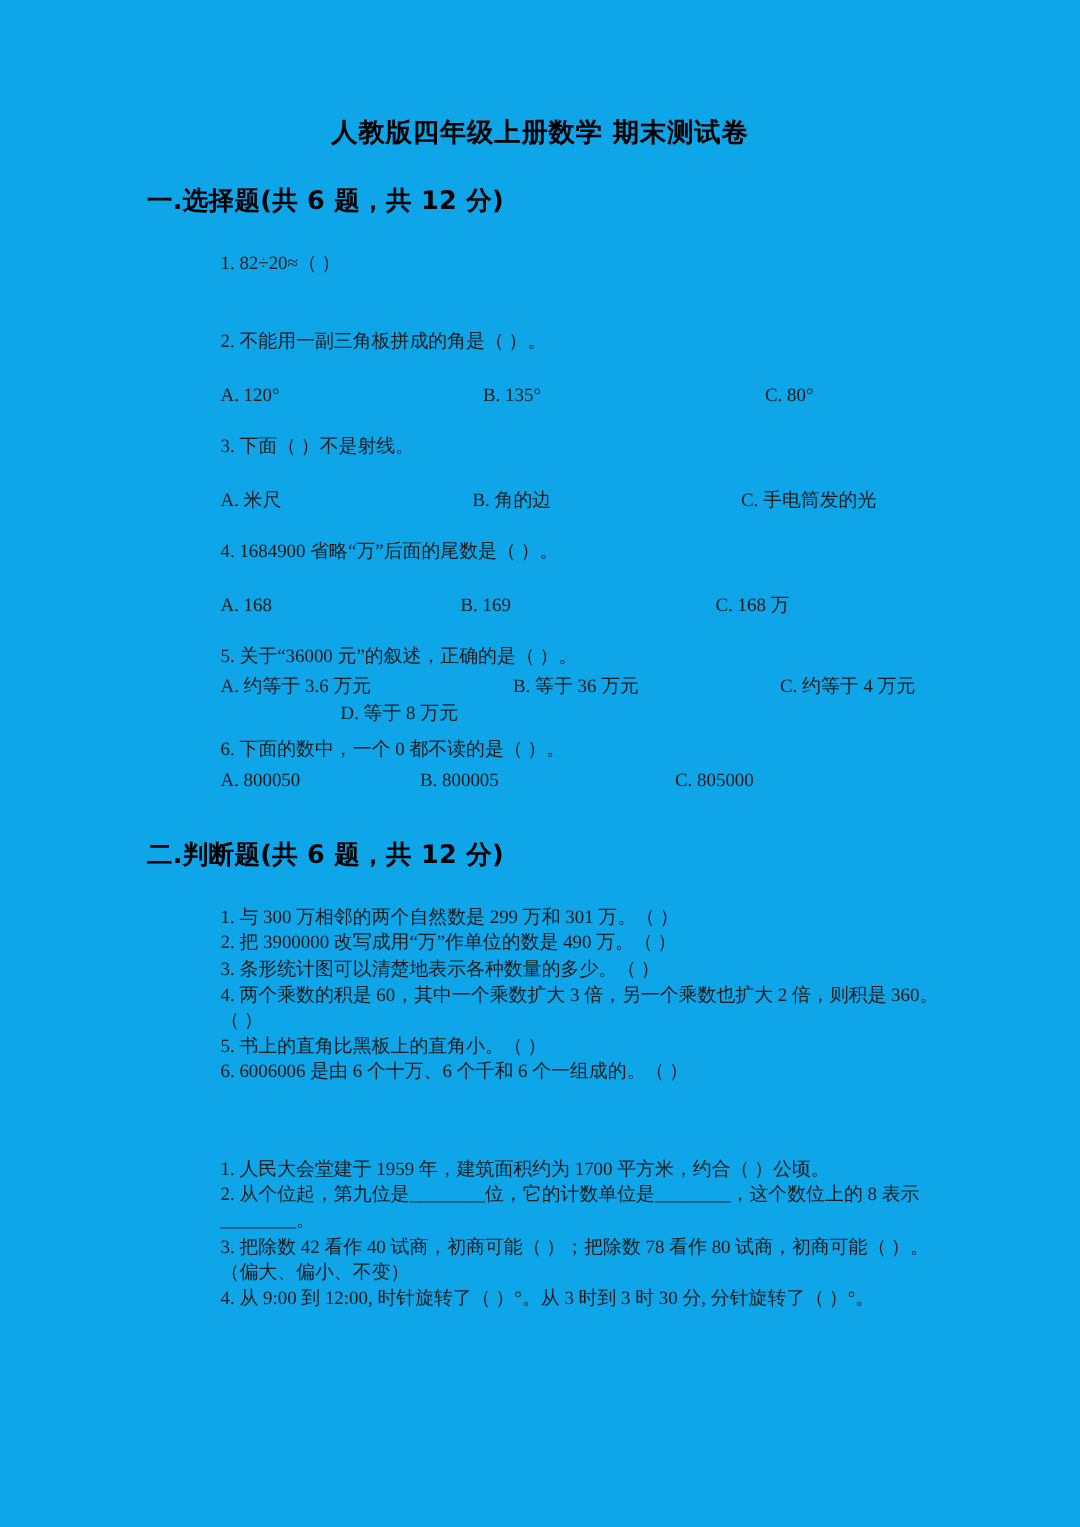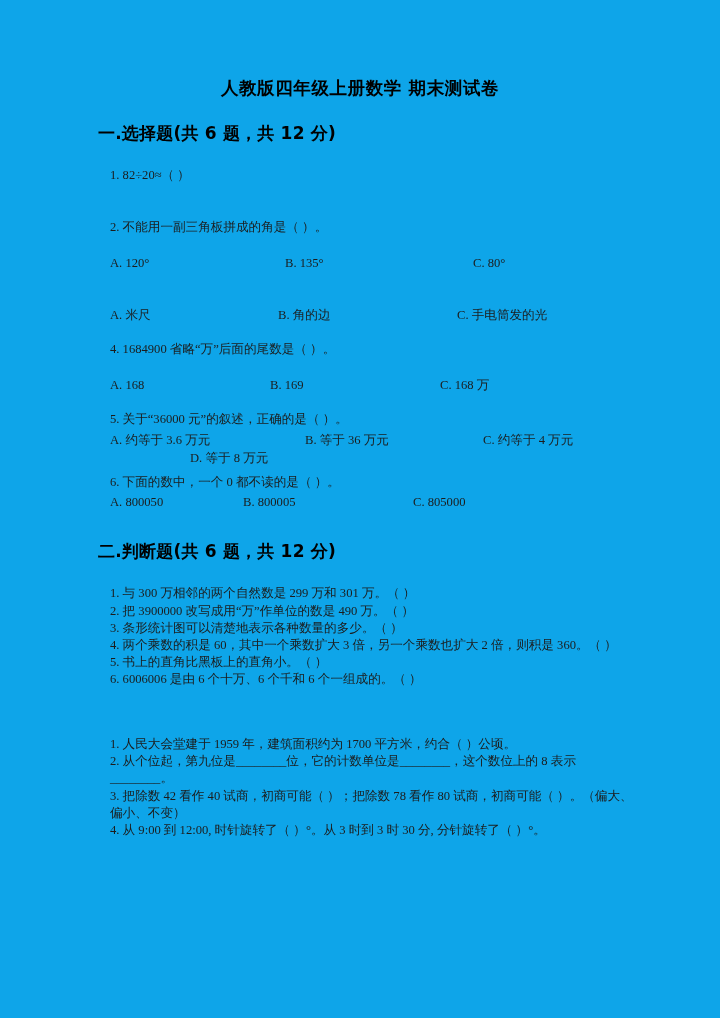--- a/index.html
+++ b/index.html
@@ -53,20 +53,21 @@
     color: #000000;
     letter-spacing: 0.2px;
   }
 
   .q {
     padding-left: 110px;
     padding-right: 85px;
     font-size: 12.6px;
     line-height: 1.42;
     color: #1c1c1c;
+    margin-left: 37px;
   }
   .q.tight { line-height: 1.36; }
 
   .opts {
     position: relative;
     padding-left: 0;
     font-size: 12.6px;
     height: 18px;
     color: #1c1c1c;
   }
@@ -105,20 +106,21 @@
     <div class="sp-16"></div>
     <div class="q">2. 不能用一副三角板拼成的角是（        ）。</div>
     <div class="sp-18"></div>
     <div class="q opts">
       <span class="opt" style="left:110px">A. 120°</span>
       <span class="opt" style="left:285px">B. 135°</span>
       <span class="opt" style="left:473px">C. 80°</span>
     </div>
 
     <div class="sp-16"></div>
+    <div class="q">3. 下面（        ）不是射线。</div>
     <div class="sp-18"></div>
     <div class="q opts">
       <span class="opt" style="left:110px">A. 米尺</span>
       <span class="opt" style="left:278px">B. 角的边</span>
       <span class="opt" style="left:457px">C. 手电筒发的光</span>
     </div>
 
     <div class="sp-16"></div>
     <div class="q">4. 1684900 省略“万”后面的尾数是（        ）。</div>
     <div class="sp-18"></div>

